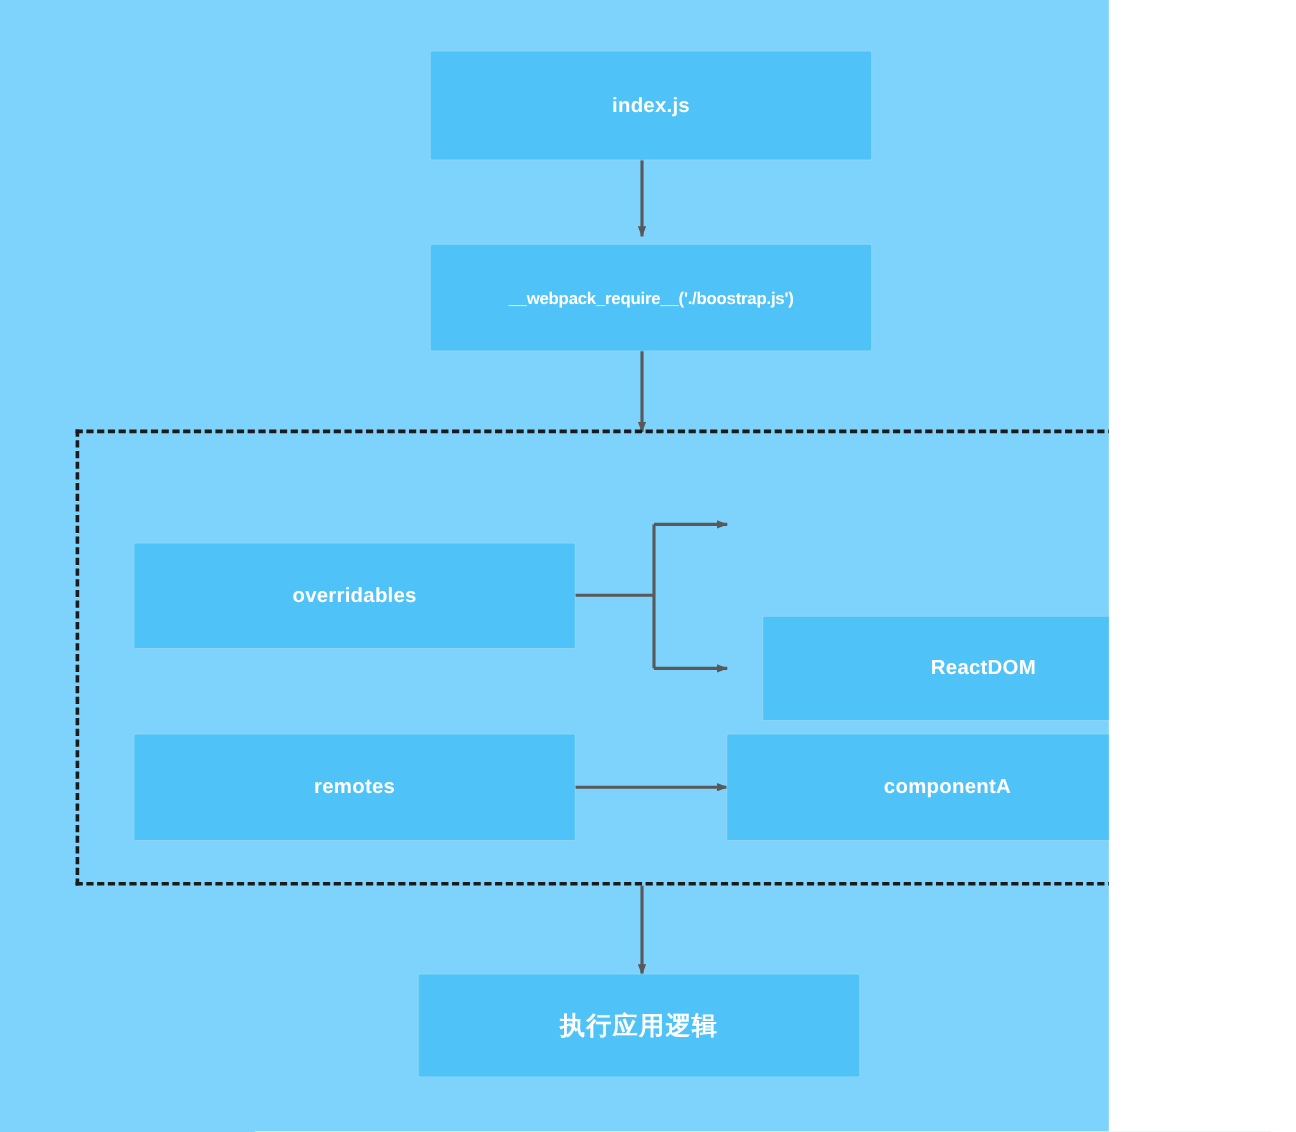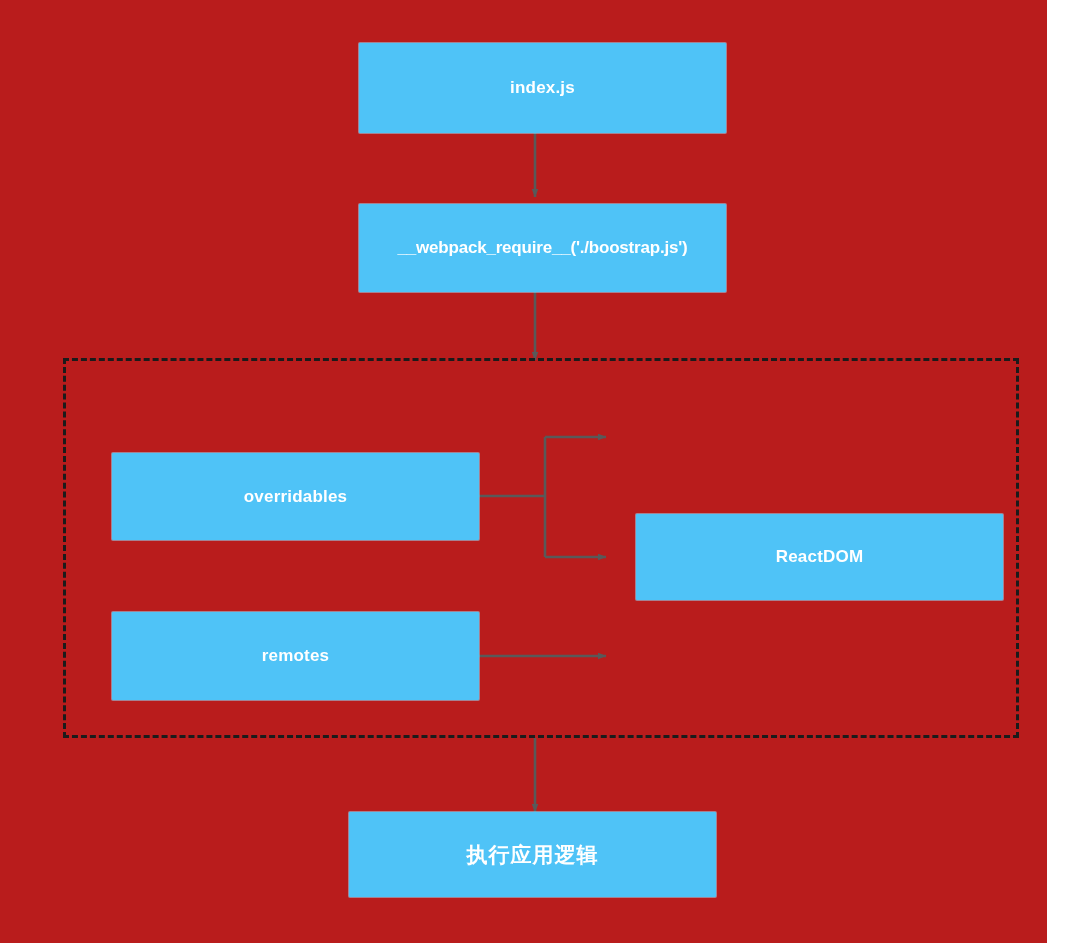--- a/index.html
+++ b/index.html
@@ -5,23 +5,23 @@
   html, body {
     margin: 0;
     padding: 0;
     background: #ffffff;
   }
   body {
     font-family: "Liberation Sans", "DejaVu Sans", sans-serif;
   }
   #canvas {
     position: relative;
-    width: 1047px;
+    width: 924px;
     height: 943px;
-    background: #b91c1c;
+    background: #7dd3fc;
     overflow: hidden;
   }
   .node {
     position: absolute;
     background: #4FC3F7;
     color: #ffffff;
     display: flex;
     align-items: center;
     justify-content: center;
     font-weight: bold;
@@ -31,21 +31,21 @@
     text-align: center;
     border-radius: 1px;
     box-shadow: 0 0 0 1px rgba(150,215,245,0.55);
     -webkit-font-smoothing: antialiased;
   }
   .node.cjk {
     font-size: 21px;
     letter-spacing: 1px;
   }
   .node.mono-ish {
-    font-size: 17px;
+    font-size: 14px;
     letter-spacing: -0.2px;
   }
   
   #dashed-group {
     position: absolute;
     border: 3px dashed #1b1b1b;
     box-sizing: border-box;
     background: transparent;
   }
   
@@ -92,16 +92,17 @@
 
   <div id="dashed-group" style="left:63px; top:358px; width:956px; height:380px;"></div>
 
   <div class="node" style="left:112px; top:612px; width:367px; height:88px;">remotes</div>
 
   <div class="node" style="left:112px; top:453px; width:367px; height:87px;">overridables</div>
 
 
   <div class="node" style="left:606px; top:514px; width:367px; height:86px;margin-left:30px;">ReactDOM</div>
 
+  <div class="node" style="left:606px; top:612px; width:367px; height:88px;">componentA</div>
 
   <div class="node cjk" style="left:349px; top:812px; width:367px; height:85px;">执行应用逻辑</div>
 
 </div>
 
 </body></html>

